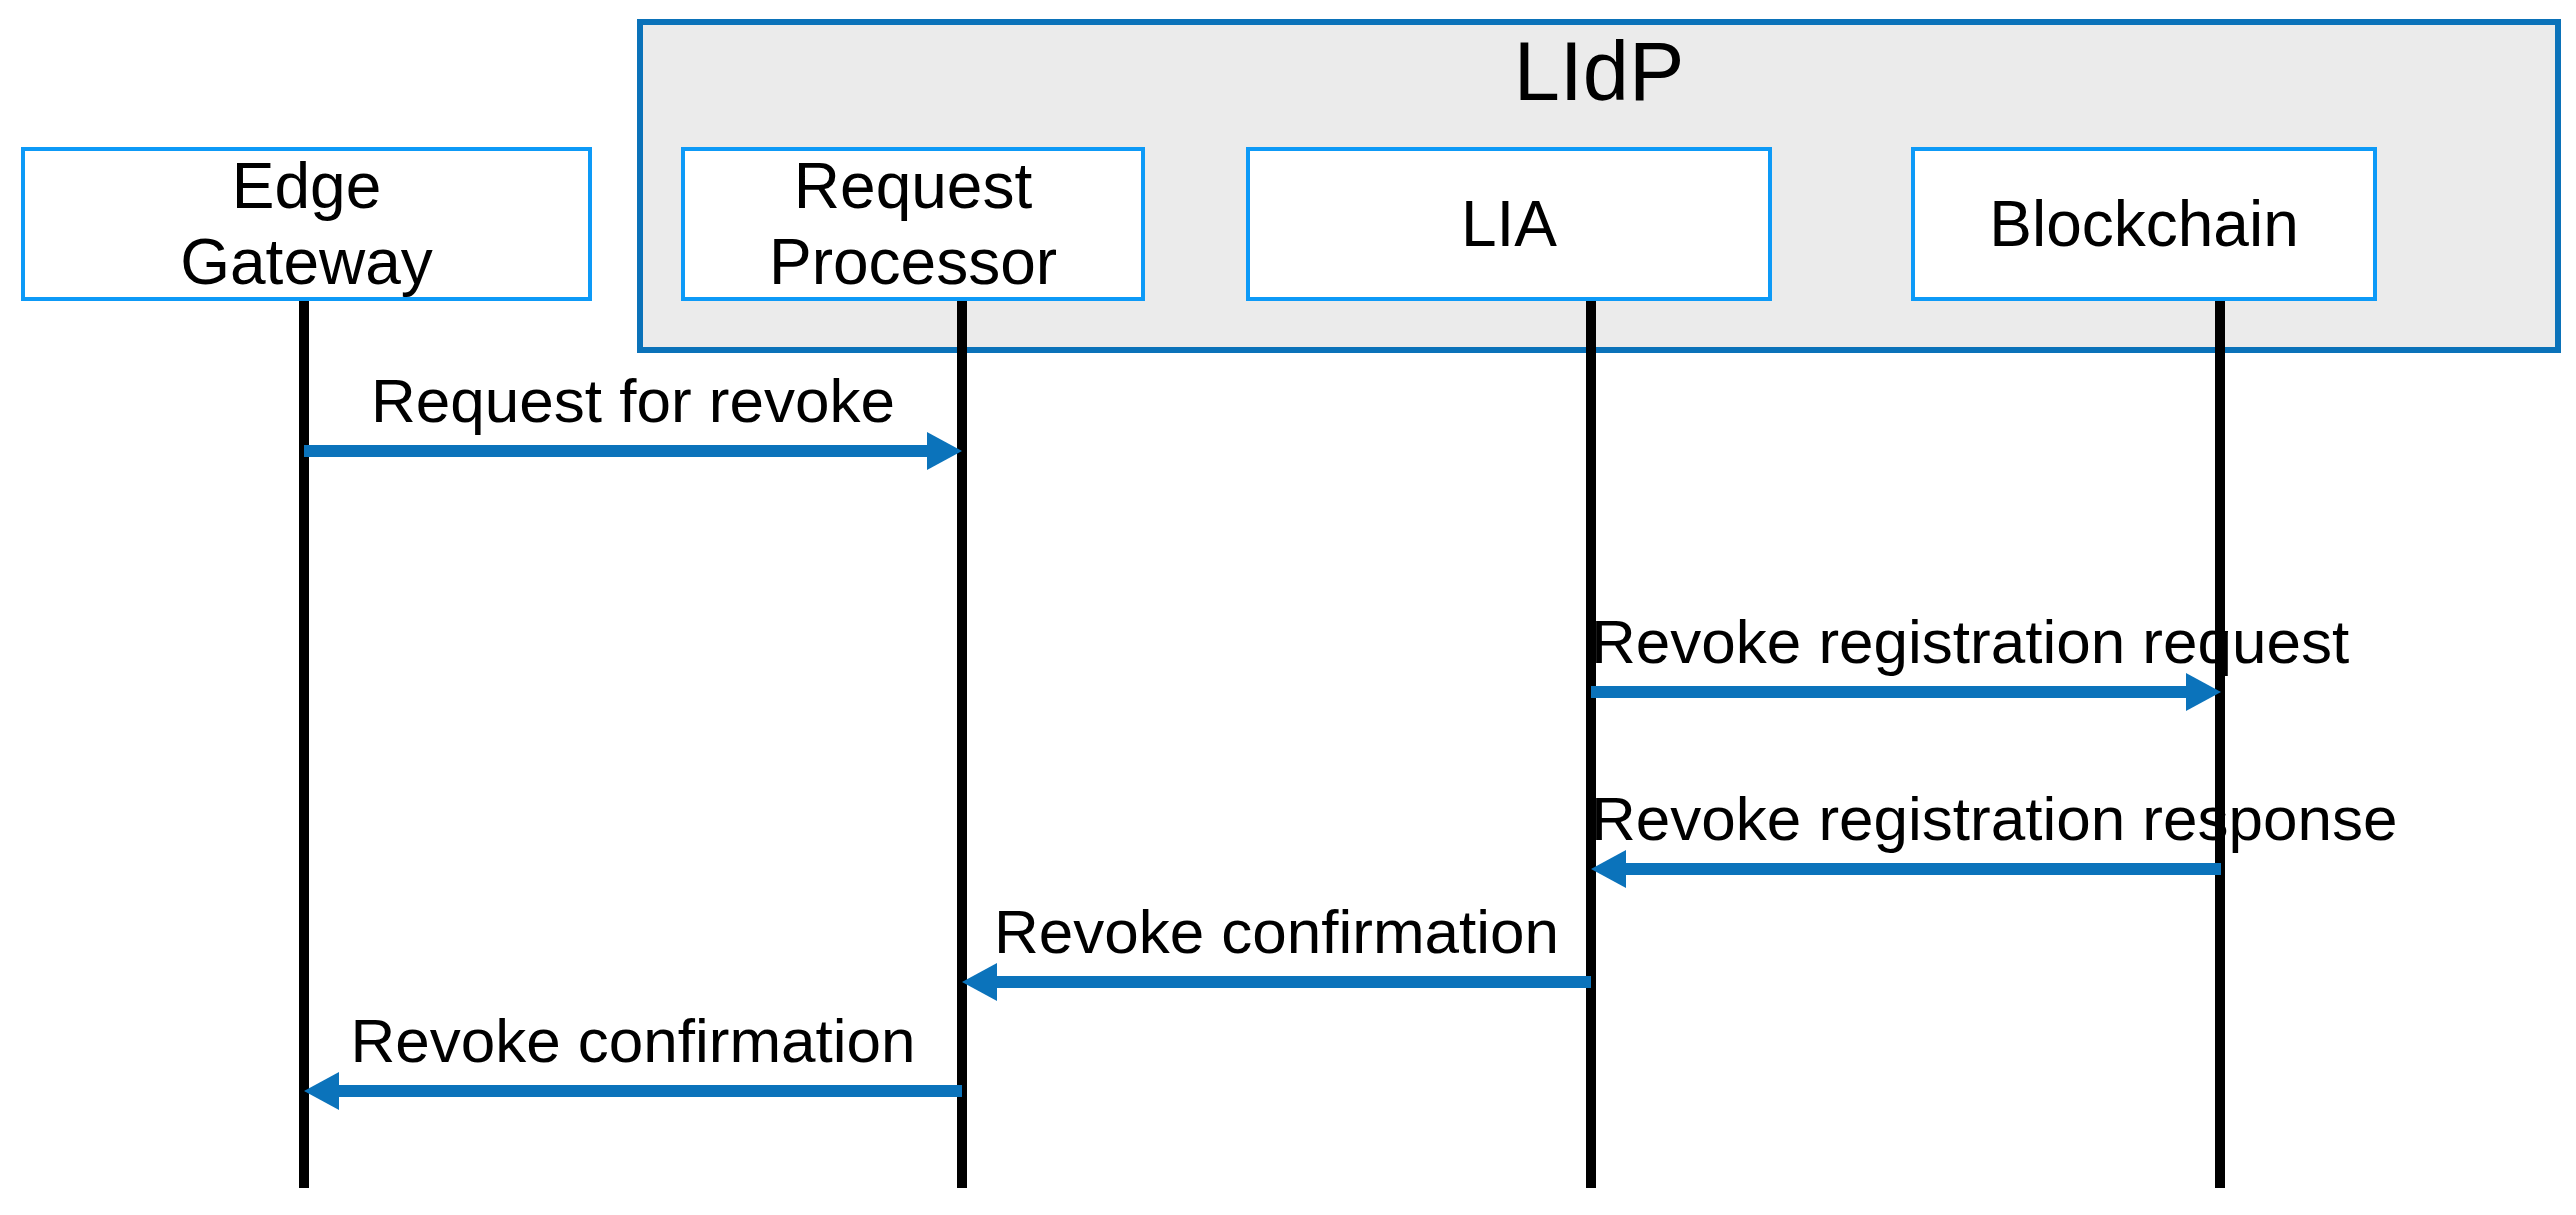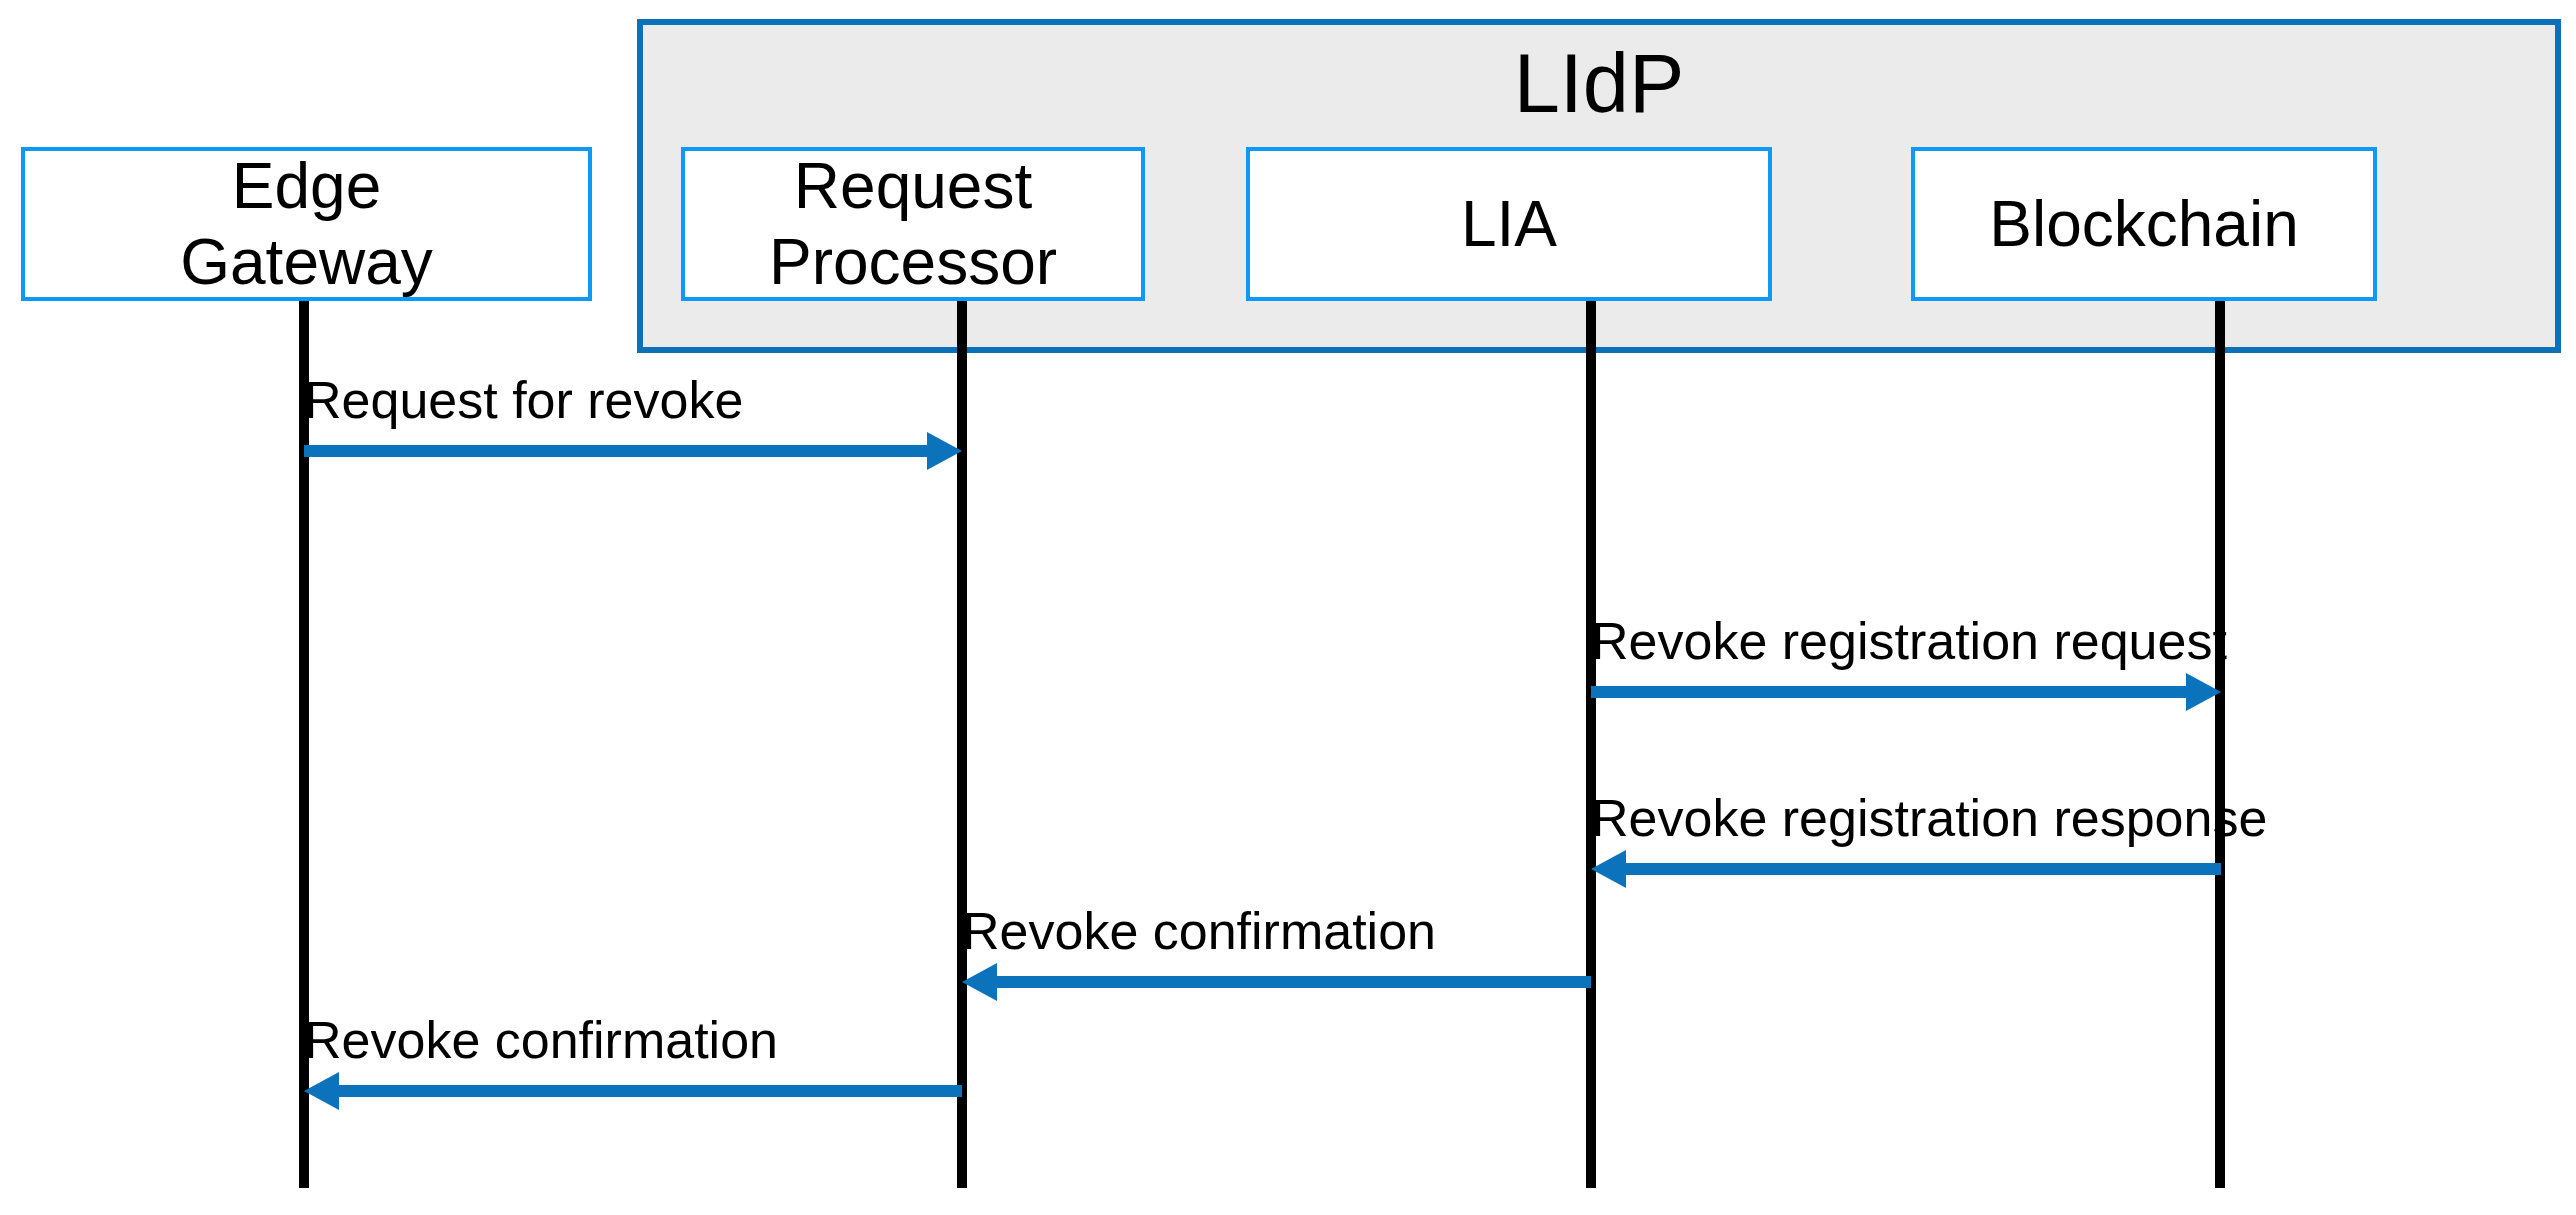--- a/index.html
+++ b/index.html
@@ -24,21 +24,21 @@
     top: 19px;
     width: 1924px;
     height: 334px;
     box-sizing: border-box;
     background: var(--group-fill, #ebebeb);
     border: 6px solid var(--group-border, #0b72b9);
   }
   .group-title {
     position: absolute;
     left: 0;
-    top: 12px;
+    top: 0;
     width: 100%;
     text-align: center;
     font-size: 83px;
     line-height: 93px;
     color: var(--text, #000000);
   }
 
   
   .actor-box {
     position: absolute;
@@ -79,23 +79,23 @@
   
   .message {
     position: absolute;
     height: 99px;
     display: flex;
     flex-direction: column;
     justify-content: flex-end;
     z-index: 4;
   }
   .msg-label {
-    font-size: 52px;
+    font-size: 62px;
     line-height: 57px;
-    text-align: left;
+    text-align: center;
     white-space: nowrap;
     margin-bottom: 3.5px;
     color: var(--text, #000000);
   }
   .msg-arrow {
     display: flex;
     align-items: center;
     height: 38px;
   }
   .message.left .msg-arrow { flex-direction: row-reverse; }

